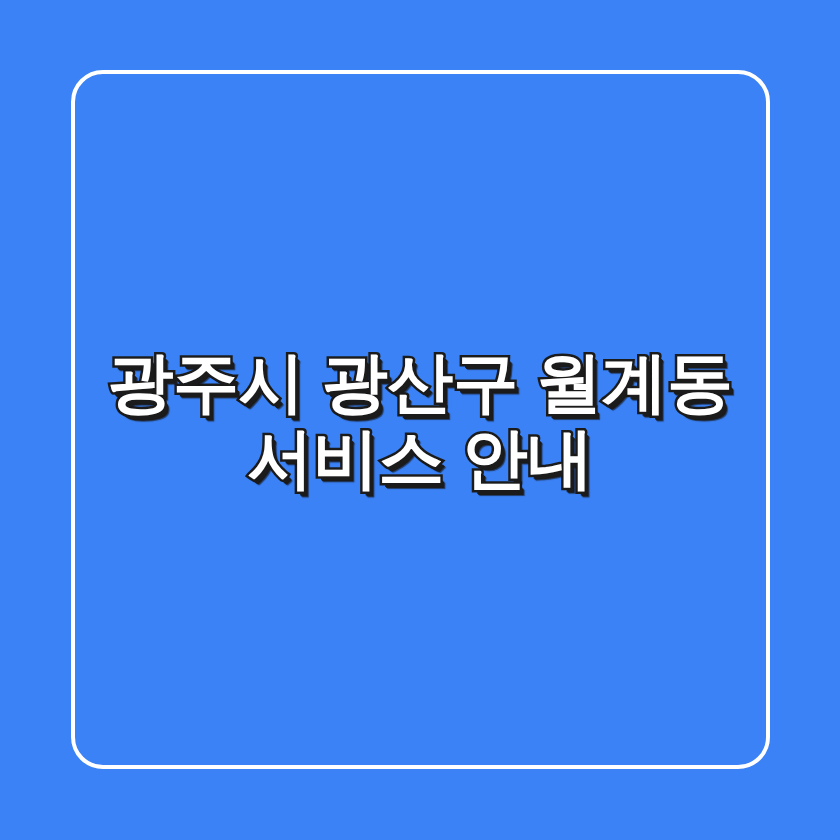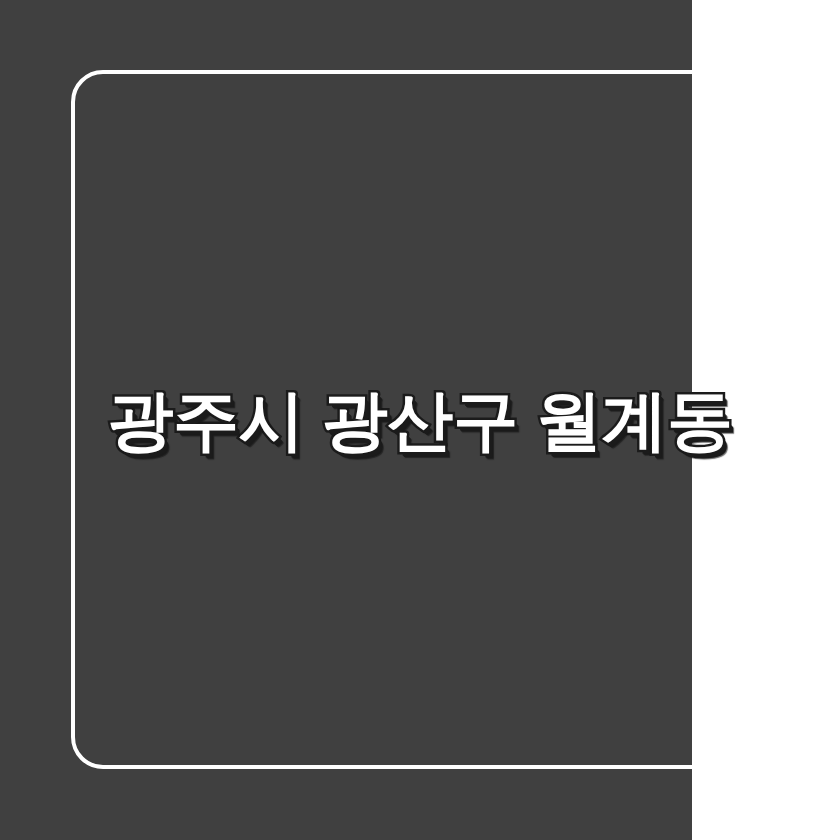--- a/index.html
+++ b/index.html
@@ -9,23 +9,23 @@
 
   body {
     width: 840px;
     height: 840px;
     overflow: hidden;
     font-family: "Liberation Sans", sans-serif;
   }
 
   #poster {
     position: relative;
-    width: 692px;
+    width: 840px;
     height: 840px;
-    background: #404040;
+    background: #3b82f6;
     box-sizing: border-box;
   }
 
   
   #frame {
     position: absolute;
     left: 71px;
     top: 70px;
     width: 699px;
     height: 699px;
@@ -71,15 +71,16 @@
 </style>
 </head>
 <body>
 
 <div id="poster">
 
   <div id="frame"></div>
 
   <div id="headline">
     <span class="headline-line">광주시 광산구 월계동</span>
+    <span class="headline-line">서비스 안내</span>
   </div>
 
 </div>
 
 </body></html>

